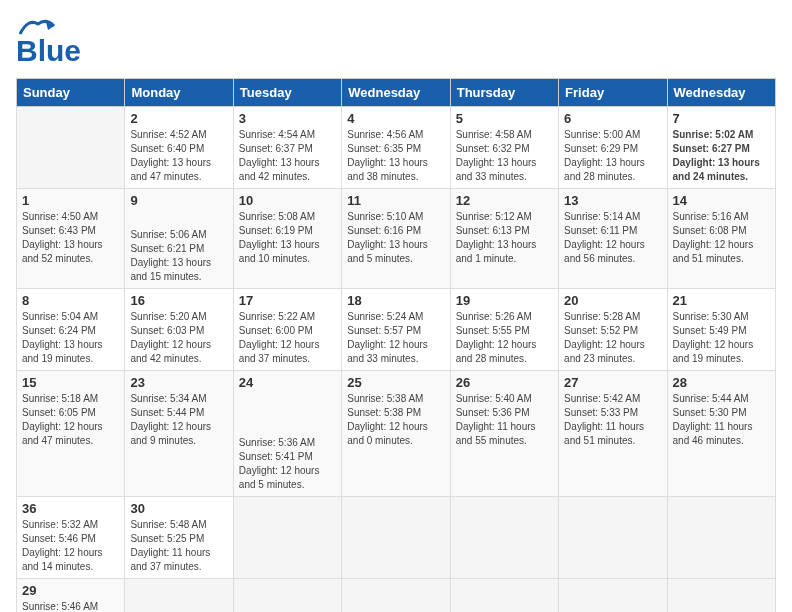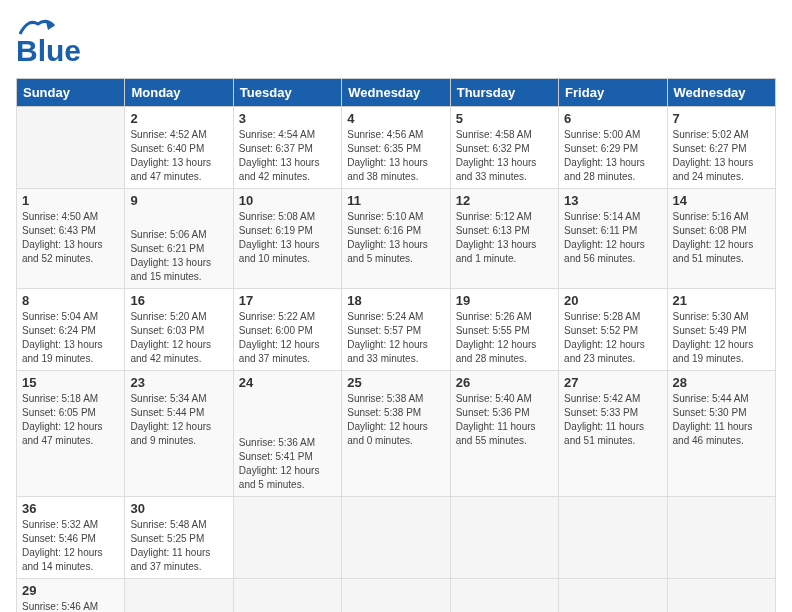--- a/index.html
+++ b/index.html
@@ -141,21 +141,21 @@
         </td>
         <td>
           <span class="day-num">6</span>
           <div class="day-info" style="white-space: pre-line;">Sunrise: 5:00 AM
 Sunset: 6:29 PM
 Daylight: 13 hours
 and 28 minutes.</div>
         </td>
         <td>
           <span class="day-num">7</span>
-          <div class="day-info" style="white-space: pre-line;">Sunrise: 5:02 AM
+          <div class="day-info" style="white-space: pre-line; font-weight: bold;">Sunrise: 5:02 AM
 Sunset: 6:27 PM
 Daylight: 13 hours
 and 24 minutes.</div>
         </td>
       </tr>
       <tr>
         <td>
           <span class="day-num">1</span>
           <div class="day-info" style="white-space: pre-line;">Sunrise: 4:50 AM
 Sunset: 6:43 PM

